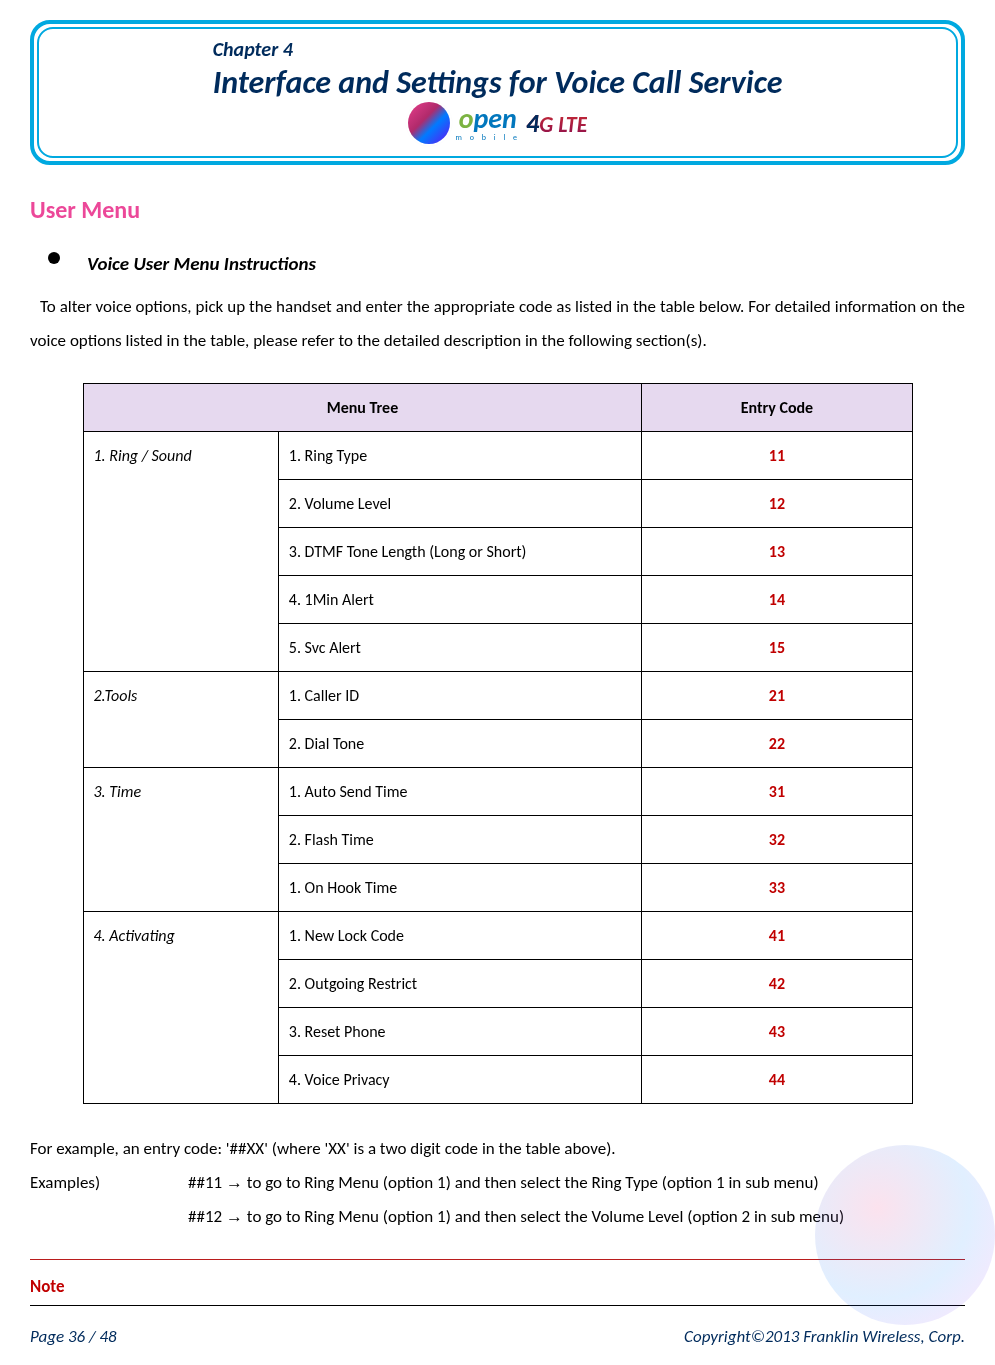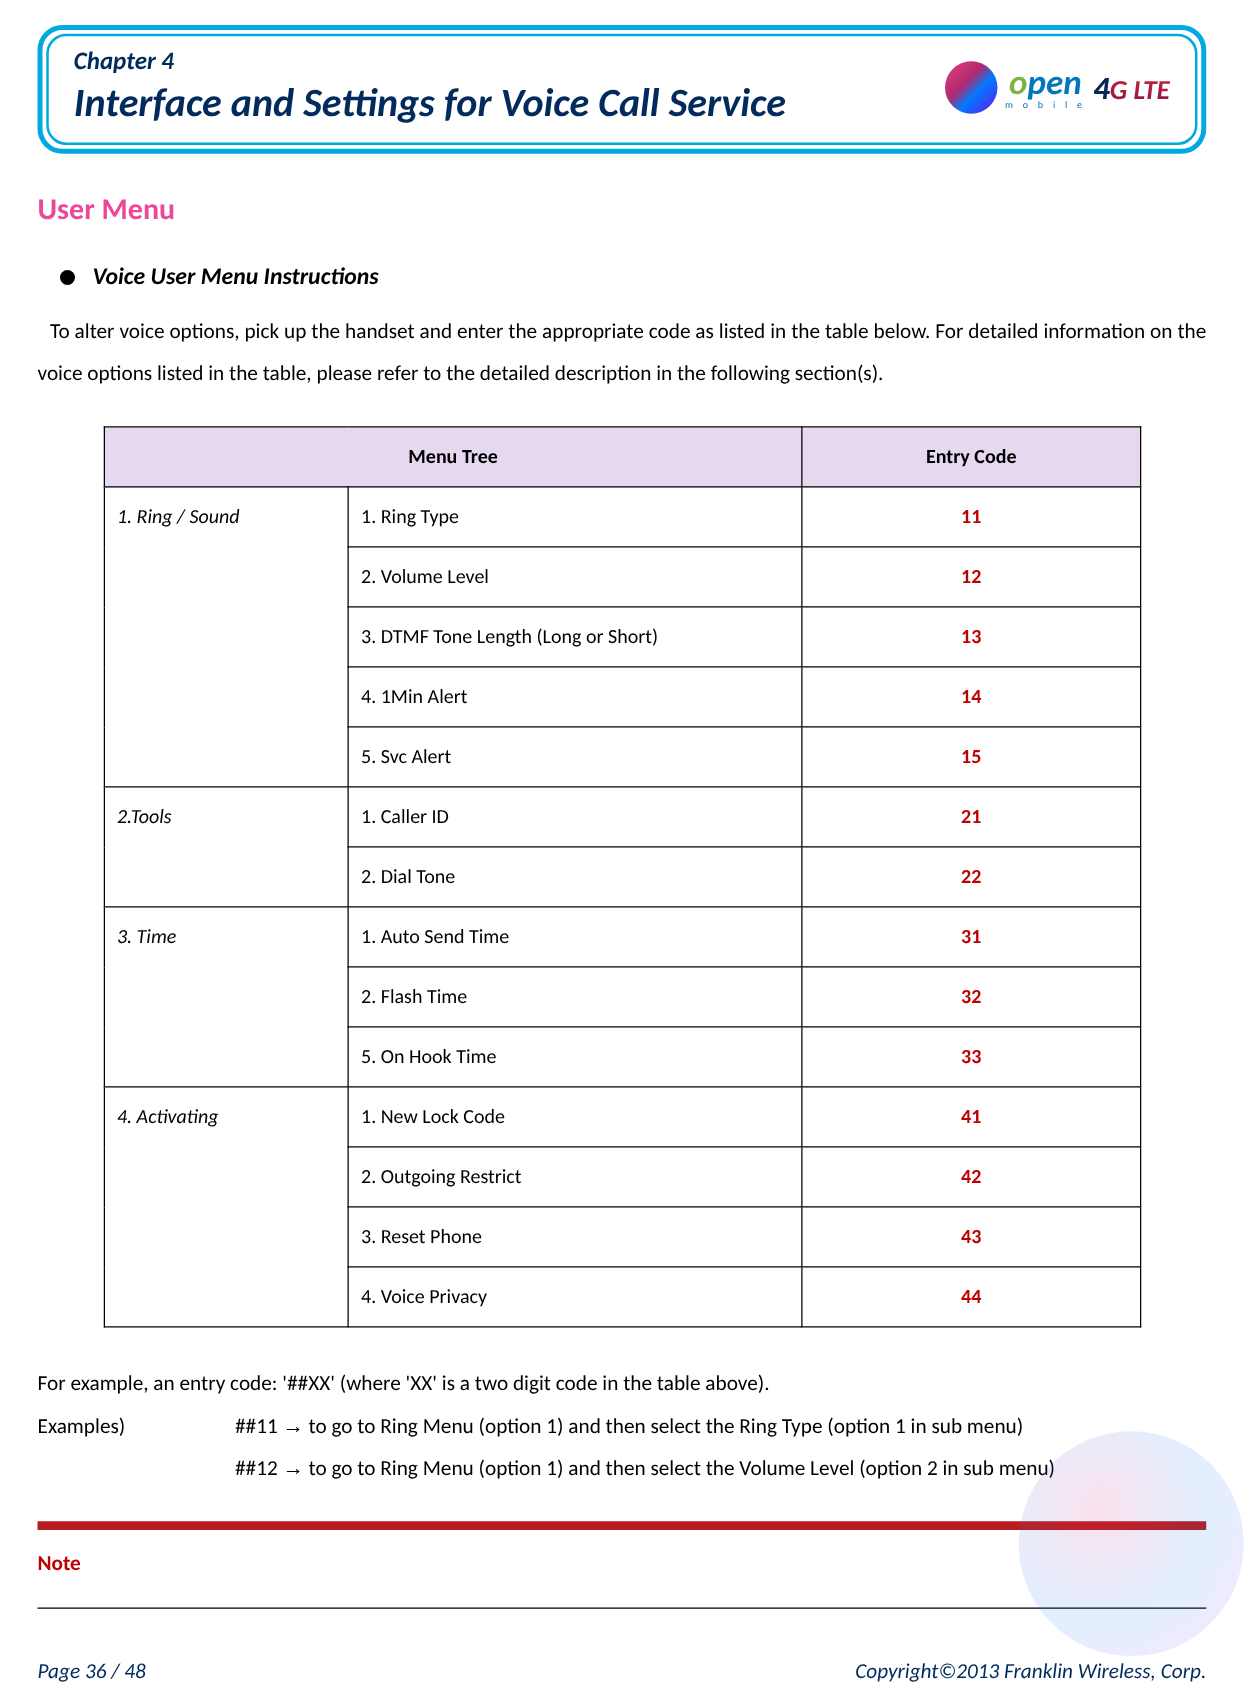--- a/index.html
+++ b/index.html
@@ -19,20 +19,21 @@
     position: relative;
     margin-bottom: 30px;
   }
   .header-inner {
     border: 2px solid #00a9e0;
     border-radius: 16px;
     padding: 8px 20px 12px 20px;
     display: flex;
     align-items: center;
     justify-content: space-between;
+    flex-direction: column;
   }
   .header-text { flex: 1; }
   .chapter-label {
     font-weight: bold;
     font-style: italic;
     color: #002b5c;
     font-size: 20px;
     margin-bottom: 2px;
   }
   .chapter-title {
@@ -73,22 +74,21 @@
   .lte-logo .four { font-size:26px; color:#002b5c; -webkit-text-fill-color:#002b5c; }
 
   .section-title {
     color: #ec4899;
     font-weight: bold;
     font-size: 24px;
     margin: 10px 0 28px 0;
   }
   .bullet-row {
     display: flex;
-    align-items: center;
-    gap: 14px;
+    gap: 27px;
     margin: 0 0 10px 18px;
   }
   .bullet-dot {
     width: 12px; height: 12px; background:#000; border-radius:50%;
   }
   .bullet-heading {
     font-style: italic;
     font-weight:600;
     font-size: 19px;
   }
@@ -120,23 +120,23 @@
   .col-item { width: 350px; }
   .col-code { width: 260px; text-align:center; color:#c00000; font-weight:bold; }
   .cat-cell { vertical-align: top; }
 
   .example-block { font-size:17px; line-height:2.0; margin-bottom:25px; }
   .example-block .row { display:flex;gap:28px; }
   .example-block .label { width:130px; padding-left:0; }
   .arrow { font-family: Arial, sans-serif; }
 
   .note-block {
-    border-top:7px solid #b91c1c;
+    border-top:1px solid #b91c1c;
     border-bottom:1px solid #000;
-    padding:10px 0 18px 0;
+    padding:10px 0 1px 0;
     font-size:17px;
     line-height:2.0;
   }
   .note-label { color:#c00000; font-weight:bold; }
 
   .watermark {
     position:absolute;
     right:0; bottom:40px;
     width:180px; height:180px;
     border-radius:50%;
@@ -228,21 +228,21 @@
       <tr>
         <td class="col-cat cat-cell" rowspan="3">3. Time</td>
         <td class="col-item">1. Auto Send Time</td>
         <td class="col-code">31</td>
       </tr>
       <tr>
         <td class="col-item">2. Flash Time</td>
         <td class="col-code">32</td>
       </tr>
       <tr>
-        <td class="col-item">5. On Hook Time</td>
+        <td class="col-item">1. On Hook Time</td>
         <td class="col-code">33</td>
       </tr>
       <tr>
         <td class="col-cat cat-cell" rowspan="4">4. Activating</td>
         <td class="col-item">1. New Lock Code</td>
         <td class="col-code">41</td>
       </tr>
       <tr>
         <td class="col-item">2. Outgoing Restrict</td>
         <td class="col-code">42</td>

